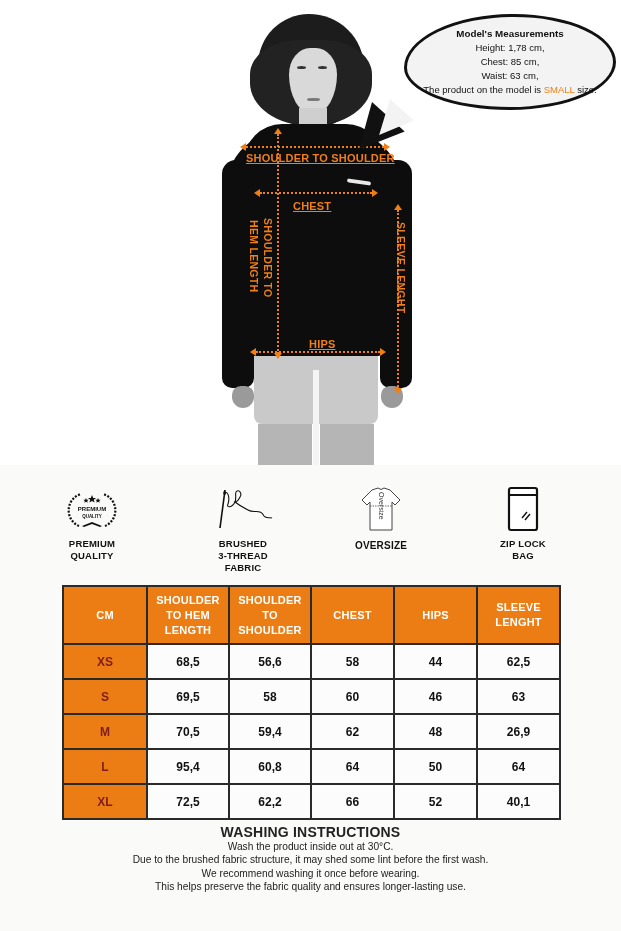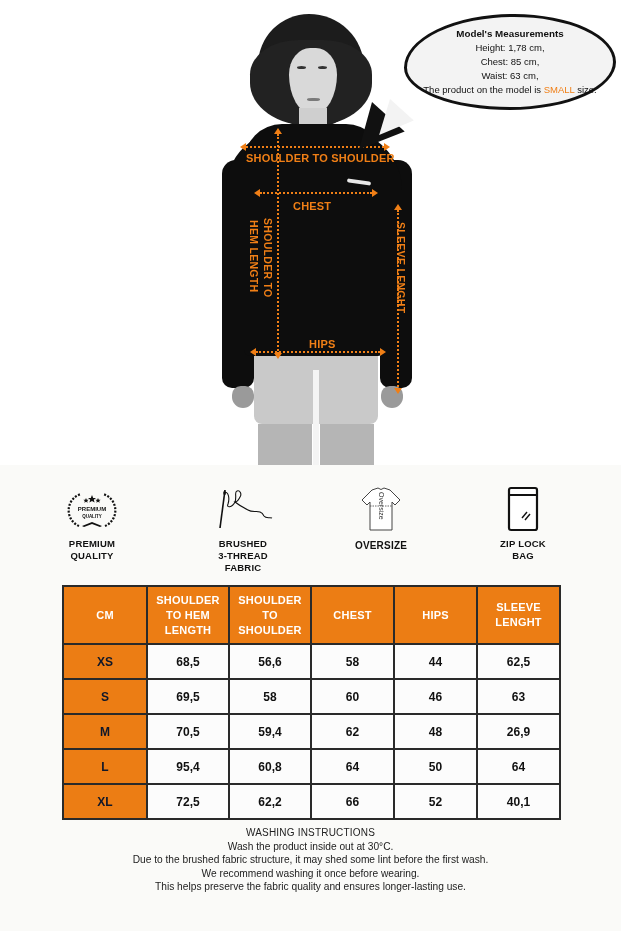--- a/index.html
+++ b/index.html
@@ -29,21 +29,21 @@
   .logo-print { position: absolute; left: 347px; top: 180px; width: 24px; height: 4px; background: #e8e8e8; transform: rotate(8deg); border-radius: 2px; }
 
   .dot-h { position: absolute; height: 0; border-top: 2px dotted #f07f16; }
   .dot-v { position: absolute; width: 0; border-left: 2px dotted #f07f16; }
   .arrow { position: absolute; width: 0; height: 0; }
   .arr-l { border-top: 4px solid transparent; border-bottom: 4px solid transparent; border-right: 6px solid #f07f16; }
   .arr-r { border-top: 4px solid transparent; border-bottom: 4px solid transparent; border-left: 6px solid #f07f16; }
   .arr-u { border-left: 4px solid transparent; border-right: 4px solid transparent; border-bottom: 6px solid #f07f16; }
   .arr-d { border-left: 4px solid transparent; border-right: 4px solid transparent; border-top: 6px solid #f07f16; }
 
-  .mlabel { position: absolute; color: #f07f16; font-weight: bold; font-size: 11px; letter-spacing: 0.2px; white-space: nowrap; }
+  .mlabel { position: absolute; color: #f07f16; font-weight: bold; font-size: 11px; letter-spacing: 0.2px; white-space: nowrap; text-decoration: underline; }
   .vlabel { position: absolute; color: #f07f16; font-weight: bold; font-size: 10.5px; writing-mode: vertical-rl; letter-spacing: 0.3px; white-space: nowrap; }
 
   
   .bubble { position: absolute; left: 404px; top: 14px; width: 212px; height: 96px; background: #f3f3f3; border: 3px solid #111; border-radius: 52% 48% 50% 50% / 56% 50% 50% 44%; }
   .bubble-tail { position: absolute; left: 372px; top: 102px; width: 0; height: 0; border-left: 22px solid transparent; border-right: 22px solid transparent; border-top: 44px solid #111; transform: rotate(42deg); transform-origin: top left; }
   .bubble-tail-in { position: absolute; left: 390px; top: 99px; width: 0; height: 0; border-left: 16px solid transparent; border-right: 16px solid transparent; border-top: 34px solid #f3f3f3; transform: rotate(42deg); transform-origin: top left; }
   .bubble-text { position: absolute; left: 404px; top: 27px; width: 212px; text-align: center; font-size: 9.5px; line-height: 14px; color: #111; }
   .bubble-title { font-weight: bold; font-size: 9.8px; }
   .bubble-accent { color: #f07f16; }
 
@@ -51,25 +51,25 @@
   .features { position: absolute; left: 40px; top: 486px; width: 560px; height: 90px; }
   .feature { position: absolute; top: 0; width: 110px; text-align: center; }
   .feature .icon { height: 46px; display: flex; align-items: center; justify-content: center; }
   .feature .flabel { font-weight: bold; font-size: 9.5px; line-height: 12px; margin-top: 6px; letter-spacing: 0.2px; }
 
   
   .size-table { position: absolute; left: 62px; top: 585px; width: 497px; border-collapse: collapse; table-layout: fixed; }
   .size-table th, .size-table td { border: 2px solid #2a2a2a; text-align: center; font-weight: bold; }
   .size-table th { background: #ec7d14; color: #fff; font-size: 11px; line-height: 15px; height: 58px; letter-spacing: 0.2px; }
   .size-table td { background: #fcfcfc; font-size: 12px; height: 35px; color: #111; }
-  .size-table td.size-col { background: #ec7d14; color: #0f172a; margin-left: 28px; }
+  .size-table td.size-col { background: #ec7d14; color: #7f1d1d; margin-left: 28px; }
 
   
   .washing { position: absolute; left: 0; top: 826px; width: 621px; text-align: center; font-size: 10.2px; line-height: 13.6px; color: #222; }
-  .washing .wtitle { font-weight: normal; font-size: 10px; letter-spacing: 0.2px; }
+  .washing .wtitle { font-weight: bold; font-size: 14px; letter-spacing: 0.2px; }
 </style>
 </head>
 <body>
 
 <div class="photo">
   <div class="hair"></div>
   <div class="hair2"></div>
   <div class="face"></div>
   <div class="eye" style="left:297px"></div>
   <div class="eye" style="left:318px"></div>

